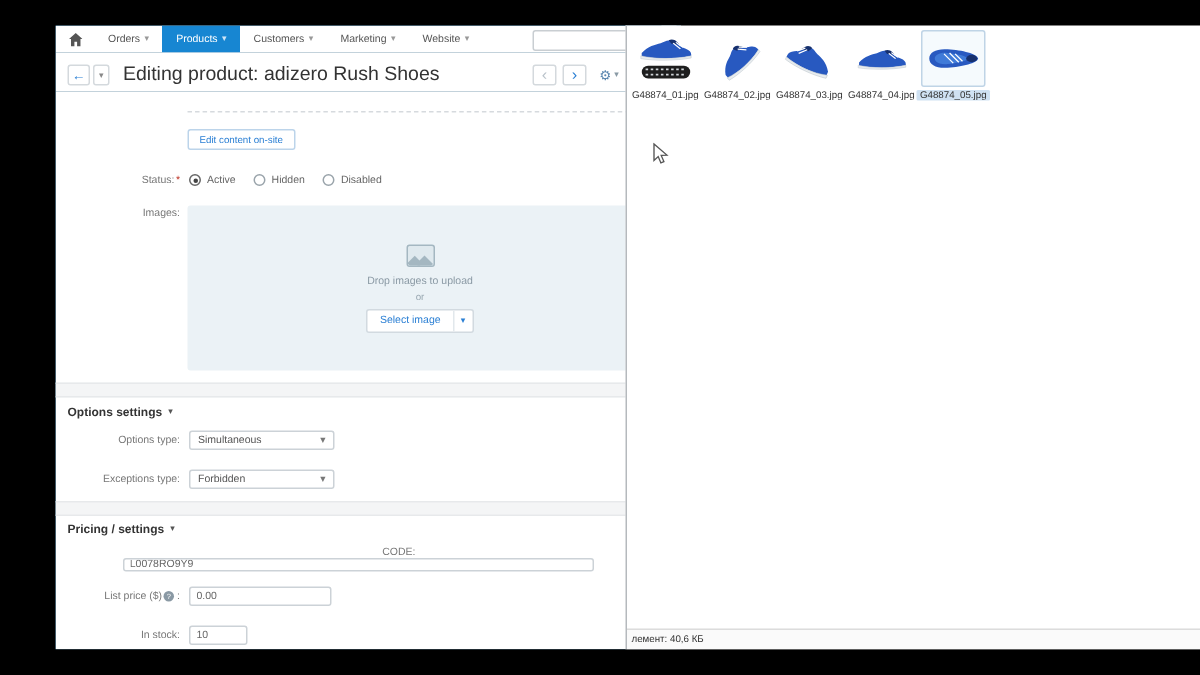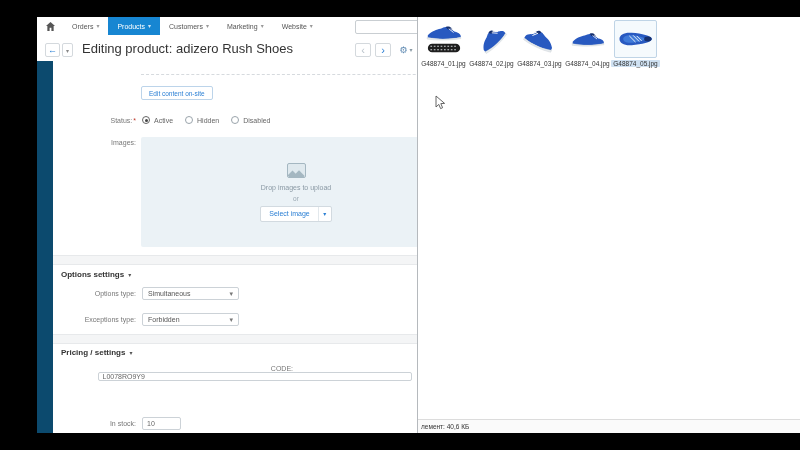--- a/index.html
+++ b/index.html
@@ -33,21 +33,21 @@
   .page-title{position:absolute;left:45px;top:6px;font-size:13px;color:#333;white-space:nowrap;}
   .prev-btn{left:318px;width:16px;color:#b9c2ca;}
   .prev-btn::after{content:"‹";font-size:11px;}
   .next-btn{left:338px;width:16px;}
   .next-btn::after{content:"›";font-size:11px;}
   .gear-btn{left:359px;width:20px;border:0;color:#5b87b0;gap:2px;}
   .gear-glyph::after{content:"⚙";font-size:9px;}
   .gear-btn .caret{color:#8a9aa5;}
   .save-btn{left:382px;width:27px;border:0;background:#2584d8;color:#fff;font-size:7px;}
 
-  .content{position:absolute;left:16px;top:44px;width:100%;height:372px;background:#fff;}
+  .content{position:absolute;left:0;top:44px;width:100%;height:372px;background:#fff;}
   .dash-line{position:absolute;left:88px;right:14px;top:13px;border-top:1px dashed #d6dade;}
   .edit-onsite{position:absolute;left:88px;top:25px;height:14px;padding:0 7px;box-sizing:border-box;
                border:1px solid #bcd4ea;border-radius:2px;background:#fff;color:#2a7fd4;font-size:6.5px;
                display:flex;align-items:center;cursor:pointer;}
 
   .row{position:absolute;left:0;right:14px;display:flex;align-items:center;}
   .lbl{width:83px;text-align:right;padding-right:6px;font-size:7px;color:#777;flex:none;white-space:nowrap;}
   .req{color:#c0392b;margin-left:1px;}
 
   .row-status{top:53px;height:12px;}
@@ -237,20 +237,26 @@
       <div class="section-h h-pricing">
         <span>Pricing / settings</span>
         <span class="caret"></span>
       </div>
 
       <div class="row row-code">
         <div class="lbl">CODE:</div>
         <input class="txt txt-code" type="text" value="L0078RO9Y9" style="">
       </div>
 
+      <div class="row row-price">
+        <div class="lbl">
+          <span>List price ($)</span><span class="info-icon">?</span><span>:</span>
+        </div>
+        <input class="txt txt-price" type="text" value="0.00" style="">
+      </div>
 
       <div class="row row-stock">
         <div class="lbl">In stock:</div>
         <input class="txt txt-stock" type="text" value="10" style="">
       </div>
     </div>
 
     <div class="scrollbar">
       <div class="sb-arrow sb-up">▲</div>
       <div class="sb-thumb"></div>

